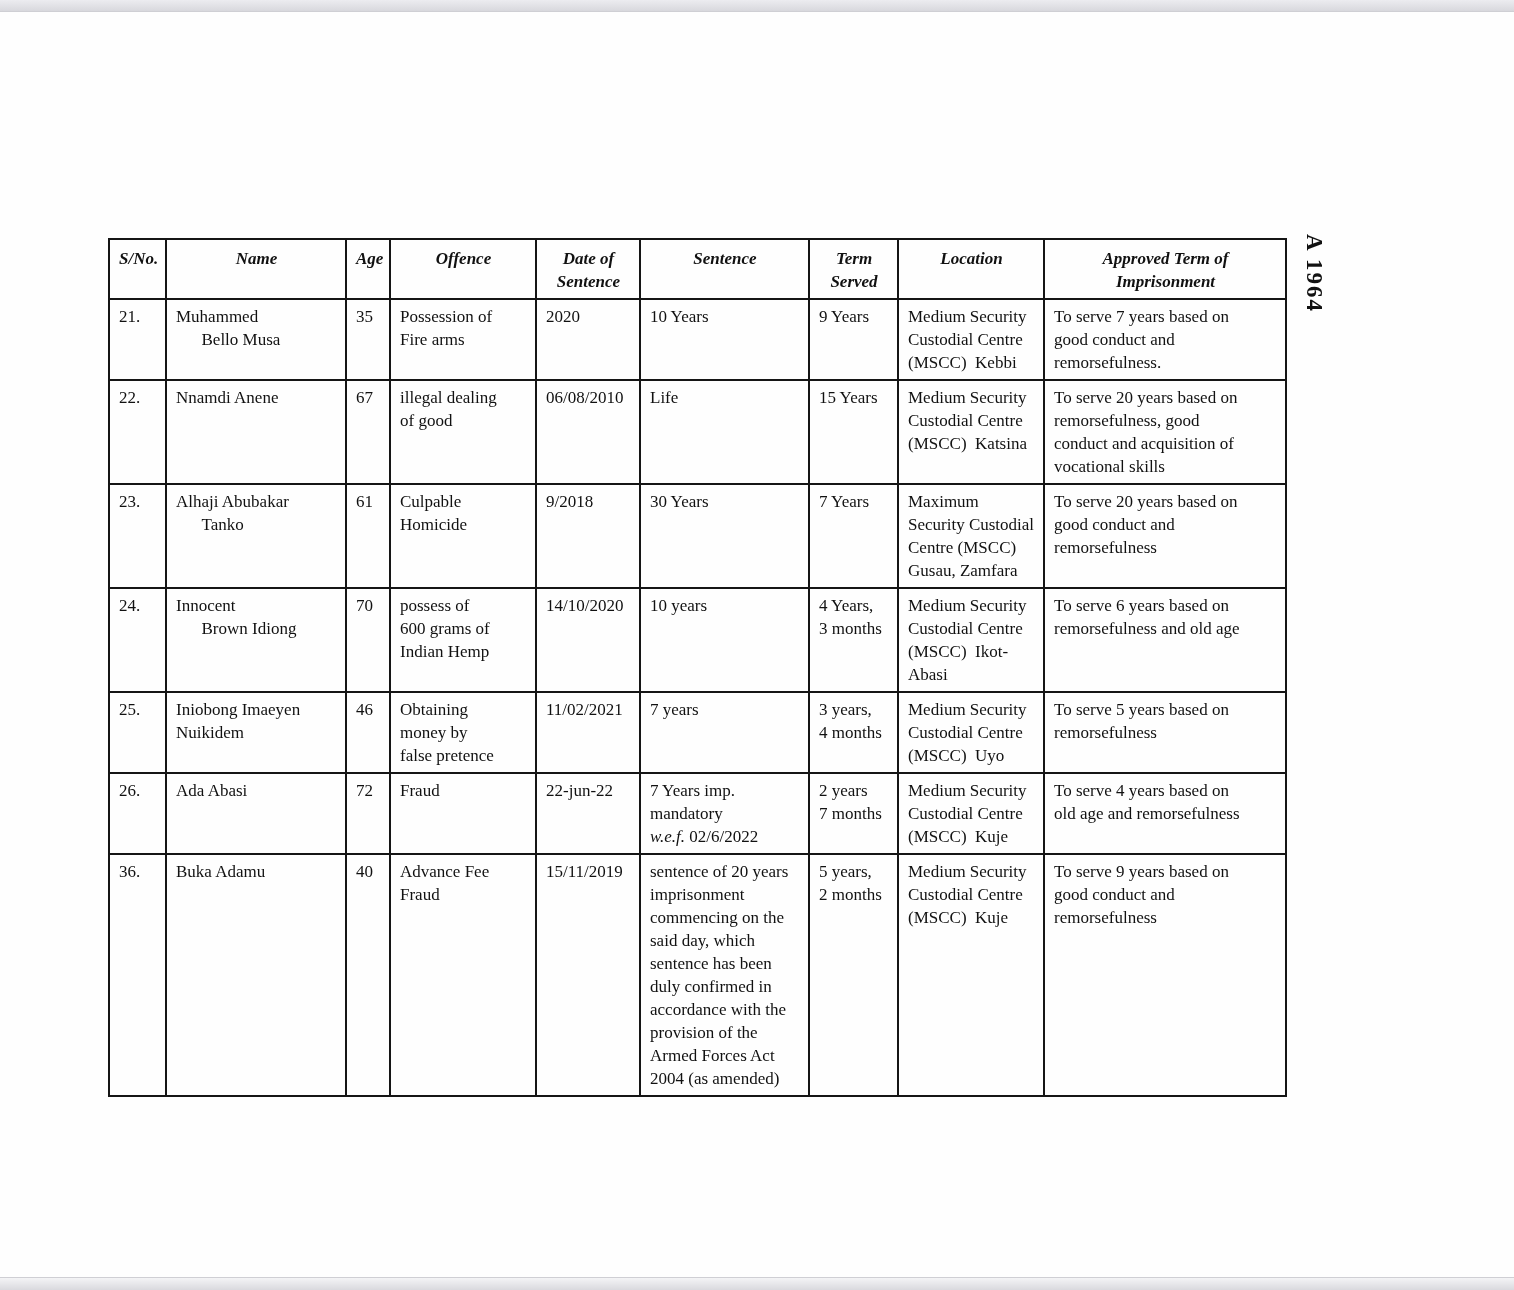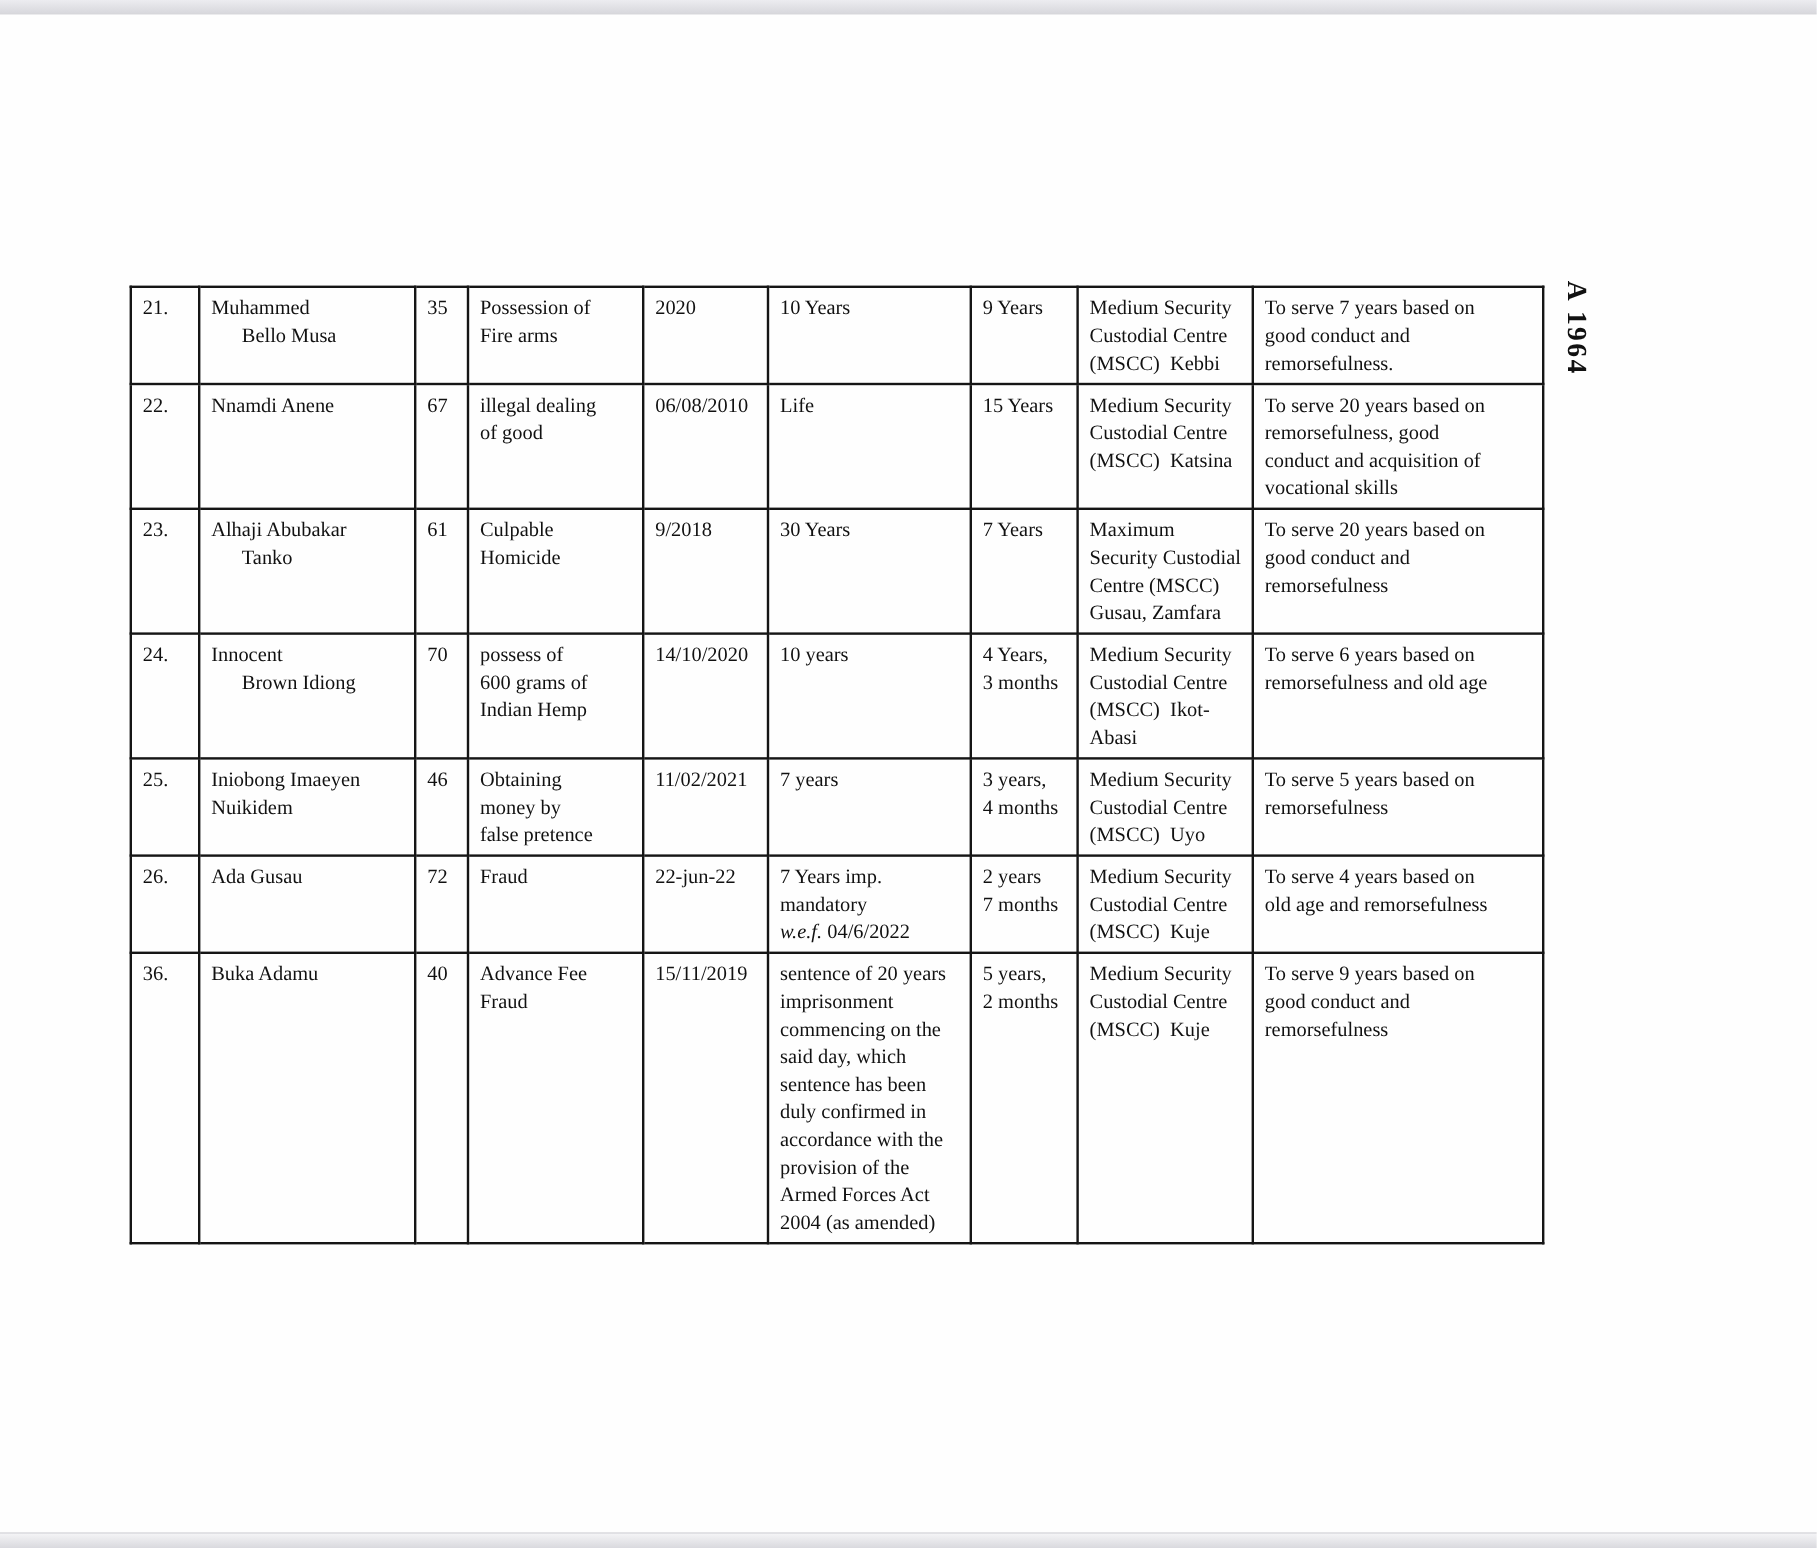--- a/index.html
+++ b/index.html
@@ -62,20 +62,34 @@
         <col style="width:180px">
         <col style="width:44px">
       <col style="width:146px">
         <col style="width:104px">
         <col style="width:169px">
       <col style="width:89px">
         <col style="width:146px">
         <col style="width:242px">
     </colgroup>
     <tbody>
+        <tr style="height:57px">
+      <th>S/No.</th>
+      <th>Name</th>
+      <th>Age</th>
+      <th>Offence</th>
+      <th class="h-date">Date of
+Sentence</th>
+      <th>Sentence</th>
+      <th>Term
+Served</th>
+      <th>Location</th>
+      <th>Approved Term of
+Imprisonment</th>
+    </tr>
 
     <tr style="height:79px">
       <td class="c-sno">21.</td>
       <td>Muhammed
       Bello Musa</td>
       <td class="c-age">35</td>
       <td>Possession of
 Fire arms</td>
       <td>2020</td>
       <td>10 Years</td>
@@ -159,27 +173,27 @@
 4 months</td>
       <td>Medium Security
 Custodial Centre
 (MSCC)  Uyo</td>
       <td>To serve 5 years based on
 remorsefulness</td>
     </tr>
 
     <tr style="height:75px">
       <td class="c-sno">26.</td>
-      <td>Ada Gusau</td>
+      <td>Ada Abasi</td>
       <td class="c-age">72</td>
       <td>Fraud</td>
       <td>22-jun-22</td>
       <td><span>7 Years imp.
 mandatory
-</span><span class="wef">w.e.f.</span><span> 04/6/2022</span></td>
+</span><span class="wef">w.e.f.</span><span> 02/6/2022</span></td>
       <td>2 years
 7 months</td>
       <td>Medium Security
 Custodial Centre
 (MSCC)  Kuje</td>
       <td>To serve 4 years based on
 old age and remorsefulness</td>
     </tr>
 
     <tr style="height:236px">

